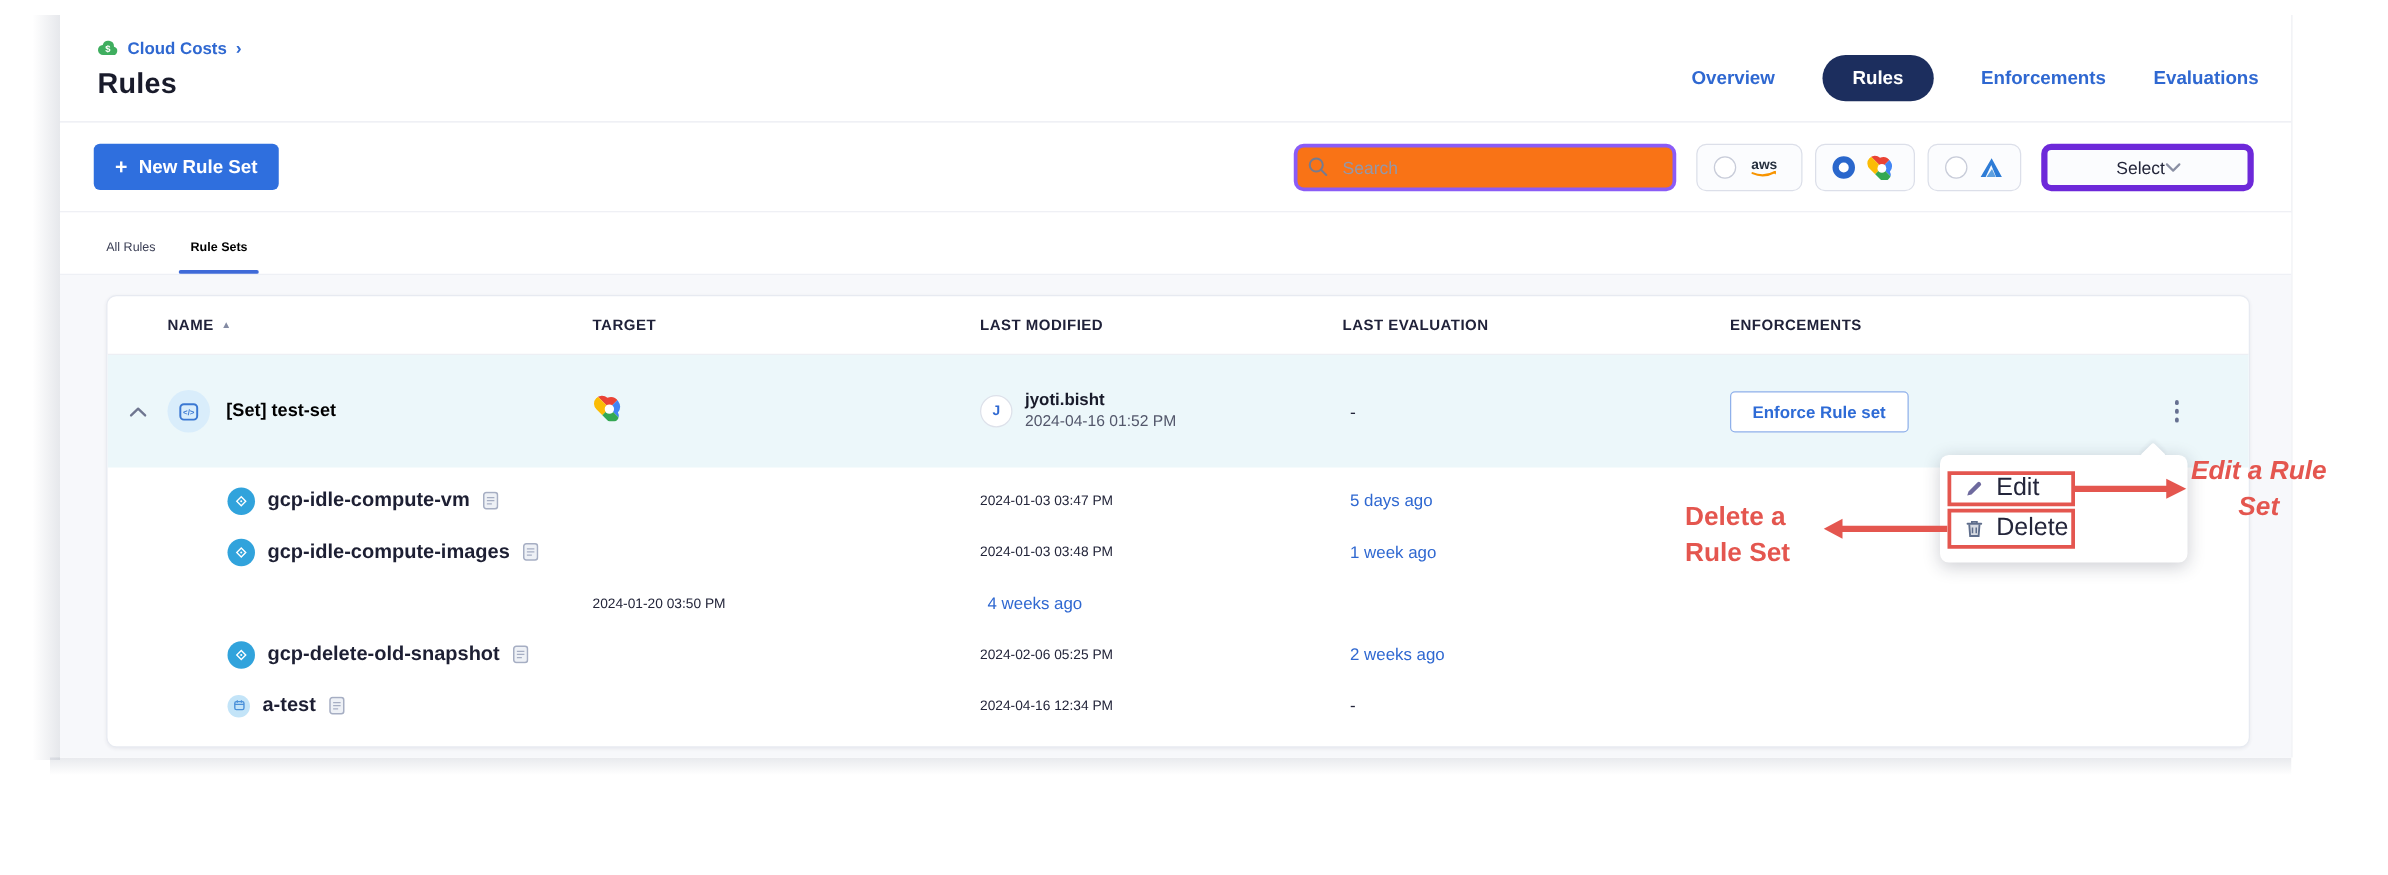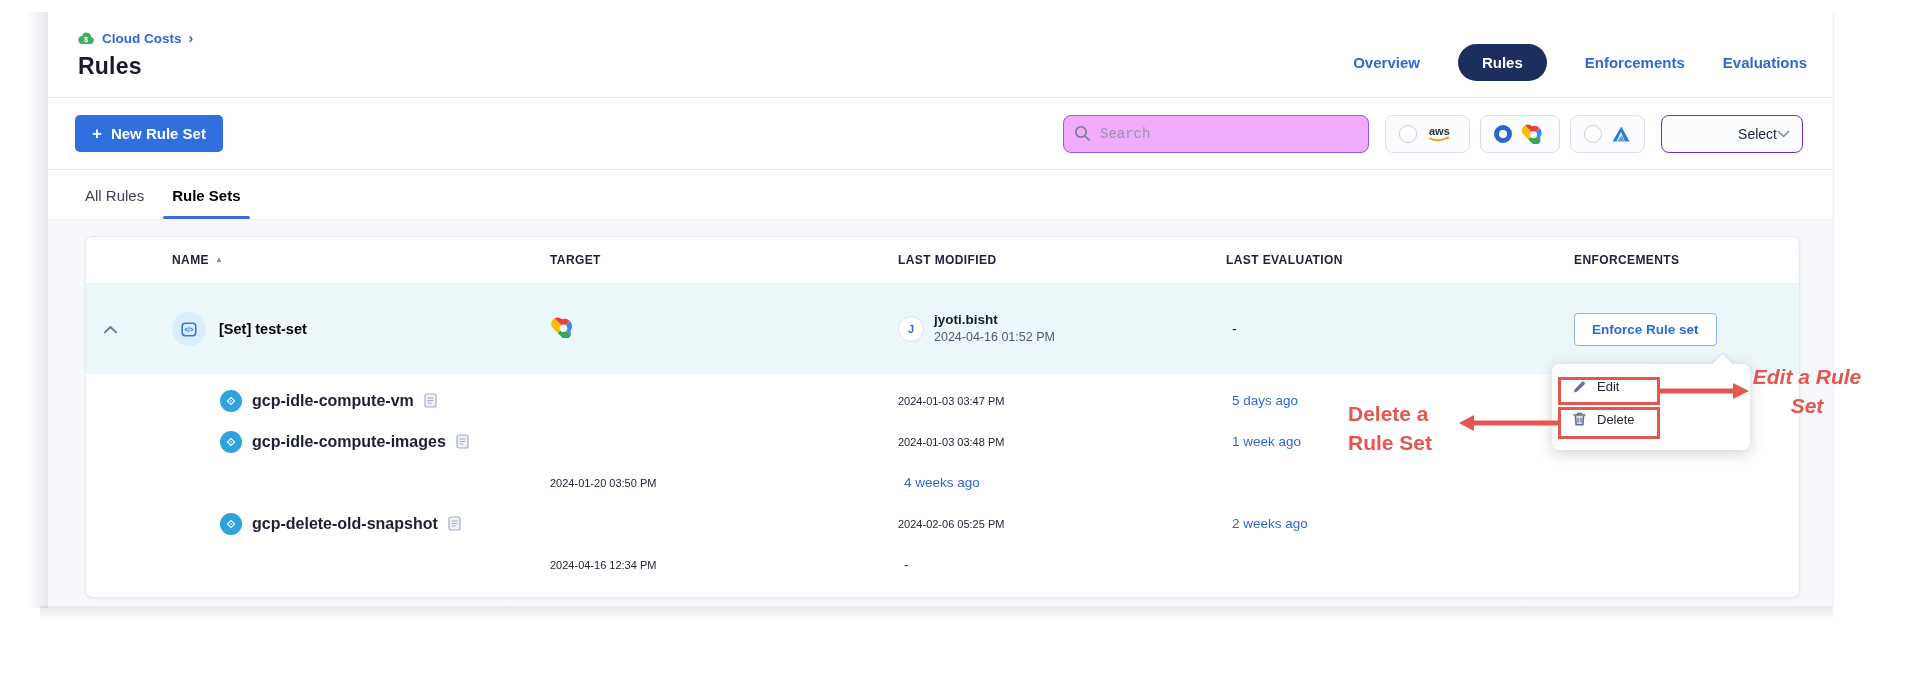--- a/index.html
+++ b/index.html
@@ -24,45 +24,45 @@
            font-weight:700;cursor:pointer;}
   
   .toolbar{height:72px;box-sizing:border-box;display:flex;align-items:center;
            justify-content:space-between;padding:0 30px 0 27px;border-bottom:1px solid #eaecf2;}
   .btn-primary{display:flex;align-items:center;gap:9px;background:#2f6fde;color:#fff;
            border:none;border-radius:5px;padding:10px 17px;font-size:15px;font-weight:700;
            font-family:"Liberation Sans",sans-serif;cursor:pointer;}
   .btn-primary .plus{font-size:17px;font-weight:700;line-height:1;}
   .tright{display:flex;align-items:center;gap:16px;}
   .searchbox{position:relative;width:306px;height:38px;}
-  .searchbox input{width:100%;height:100%;box-sizing:border-box;border:1px solid #8b5cf6;
+  .searchbox input{width:100%;height:100%;box-sizing:border-box;border:3px solid #8b5cf6;
            border-radius:8px;padding:0 12px 0 36px;font-size:14px;color:#3d4157;outline:none;
-           font-family:Liberation Mono, monospace;background:#f0abfc;}
+           font-family:Liberation Sans, sans-serif;background:#f97316;}
   .searchbox input::placeholder{color:#9298ab;}
   .searchbox .sicon{position:absolute;left:11px;top:10px;}
   .provgroup{display:flex;align-items:center;gap:10px;}
   .provbtn{display:flex;align-items:center;gap:9px;height:38px;box-sizing:border-box;
            padding:0 13px;border:1px solid #dcdfe9;border-radius:8px;background:#fbfcfe;cursor:pointer;}
   .radio{width:18px;height:18px;border-radius:50%;border:1.5px solid #c8ccd9;background:#fff;box-sizing:border-box;}
   .radio.on{border:5.5px solid #2a67cc;}
-  .selectbox{display:flex;align-items:center;justify-content:flex-end;width:142px;height:38px;
-           box-sizing:border-box;border:1px solid #6d28d9;border-radius:8px;background:#fbfcfe;
+  .selectbox{display:flex;align-items:center;justify-content:center;width:170px;height:38px;
+           box-sizing:border-box;border:5px solid #6d28d9;border-radius:8px;background:#fbfcfe;
            padding:0 12px 0 14px;font-size:14px;font-weight:500;color:#23253a;cursor:pointer;}
   
   .tabsrow{height:50px;box-sizing:border-box;display:flex;align-items:flex-end;gap:28px;
            padding-left:37px;background:#fff;border-bottom:1px solid #eef0f5;}
-  .tab{font-size:15px;color:#3d4157;padding-bottom:15px;cursor:pointer;position:relative;}
+  .tab{font-size:10px;color:#3d4157;padding-bottom:15px;cursor:pointer;position:relative;}
   .tab.active{font-weight:700;color:#000000;}
   .tab.active::after{content:"";position:absolute;left:-9px;right:-9px;bottom:0;height:3px;
            border-radius:2px;background:#3f6ad8;}
   
   .tablewrap{box-sizing:border-box;height:386px;background:#f7f8fb;padding:16px 33px 0 37px;}
   .card{background:#fff;border:1px solid #e7eaf1;border-radius:8px;
         box-shadow:0 1px 3px rgba(40,45,70,.07);overflow:hidden;padding-bottom:12px;}
-  .grid{display:grid;grid-template-columns:48px 340px 310px 290px 310px 300px 1fr;align-items:center;gap:38px;}
+  .grid{display:grid;grid-template-columns:48px 340px 310px 290px 310px 300px 1fr;align-items:center;}
   .thead{height:46px;border-bottom:1px solid #edeff4;}
   .th{font-size:12px;font-weight:700;color:#20223a;letter-spacing:.4px;}
   .th.sortable{display:flex;align-items:center;gap:6px;cursor:pointer;}
   .sortarrow{font-size:8px;color:#838aa3;line-height:1;}
   .prow{height:90px;background:#ecf7fa;}
   .expander{display:flex;justify-content:center;cursor:pointer;}
   .namecell{display:flex;align-items:center;gap:13px;}
   .seticon{width:34px;height:34px;border-radius:50%;background:#d9edfb;display:flex;
            align-items:center;justify-content:center;flex:0 0 auto;}
   .setname{font-size:14.5px;font-weight:700;color:#000000;}
@@ -88,21 +88,21 @@
   .crtext{font-size:16px;font-weight:700;color:#1d1f33;}
   .cdate{font-size:11px;color:#23253a;}
   .evallink{font-size:13.5px;color:#2f68d1;cursor:pointer;padding-left:6px;}
   .evallink.dash{color:#23253a;cursor:default;}
   
   .popup{position:absolute;left:1552px;top:364px;width:198px;height:86px;background:#fff;
          border-radius:7px;box-shadow:0 3px 14px rgba(30,36,60,.22);z-index:40;}
   .popup .caret{position:absolute;left:163px;top:-7px;width:15px;height:15px;background:#fff;
          transform:rotate(45deg);border-radius:2px;box-shadow:-2px -2px 3px rgba(30,36,60,.06);}
   .menuitem{position:absolute;left:20px;display:flex;align-items:center;gap:10px;
-         font-size:13px;color:#23253a;cursor:pointer;}
+         font-size:20px;color:#23253a;cursor:pointer;}
   .menuitem.edit{top:15px;}
   .menuitem.delete{top:47px;}
   .redbox{position:absolute;border:3px solid #e4564f;z-index:45;pointer-events:none;}
   .redbox.edit{left:1558px;top:377px;width:96px;height:22px;}
   .redbox.delete{left:1558px;top:407px;width:96px;height:26px;}
   
   .ann{position:absolute;z-index:45;color:#e4564f;font-weight:700;font-size:21px;line-height:29px;
        font-family:"Liberation Sans",sans-serif;}
   .ann.edit{left:1748px;top:362px;width:118px;text-align:center;font-style:italic;}
   .ann.delete{left:1348px;top:399px;width:112px;text-align:left;}
@@ -343,20 +343,37 @@
             </div>
             <div></div>
             <div class="cdate">2024-02-06 05:25 PM</div>
             <div class="evallink">2 weeks ago</div>
             <div></div>
               <div></div>
           </div>
 
           <div class="grid crow">
             <div></div>
+            <div class="crname">
+              <span class="ruleicon lite">
+                <svg width="11" height="11" viewBox="0 0 12 12">
+                    <rect x="2" y="2.5" width="8" height="7" rx="1.4" fill="none" stroke="#4a90d9" stroke-width="1.2"></rect>
+                    <line x1="2" y1="5" x2="10" y2="5" stroke="#4a90d9" stroke-width="1.1"></line>
+                    <line x1="4.2" y1="1.3" x2="4.2" y2="3.4" stroke="#4a90d9" stroke-width="1.1"></line>
+                    <line x1="7.8" y1="1.3" x2="7.8" y2="3.4" stroke="#4a90d9" stroke-width="1.1"></line>
+                  </svg>
+              </span>
+              <span class="crtext">a-test</span>
+              <svg width="13" height="15" viewBox="0 0 13 15">
+                <rect x="1" y="1" width="11" height="13" rx="2" fill="#eef1f6" stroke="#a6aec3" stroke-width="1.2"></rect>
+                <line x1="3.5" y1="5" x2="9.5" y2="5" stroke="#a6aec3" stroke-width="1"></line>
+                  <line x1="3.5" y1="7.5" x2="9.5" y2="7.5" stroke="#a6aec3" stroke-width="1"></line>
+                  <line x1="3.5" y1="10" x2="7.5" y2="10" stroke="#a6aec3" stroke-width="1"></line>
+              </svg>
+            </div>
             <div></div>
             <div class="cdate">2024-04-16 12:34 PM</div>
             <div class="evallink dash">-</div>
             <div></div>
               <div></div>
           </div>
 
         </div>
       </div>
     </div>

